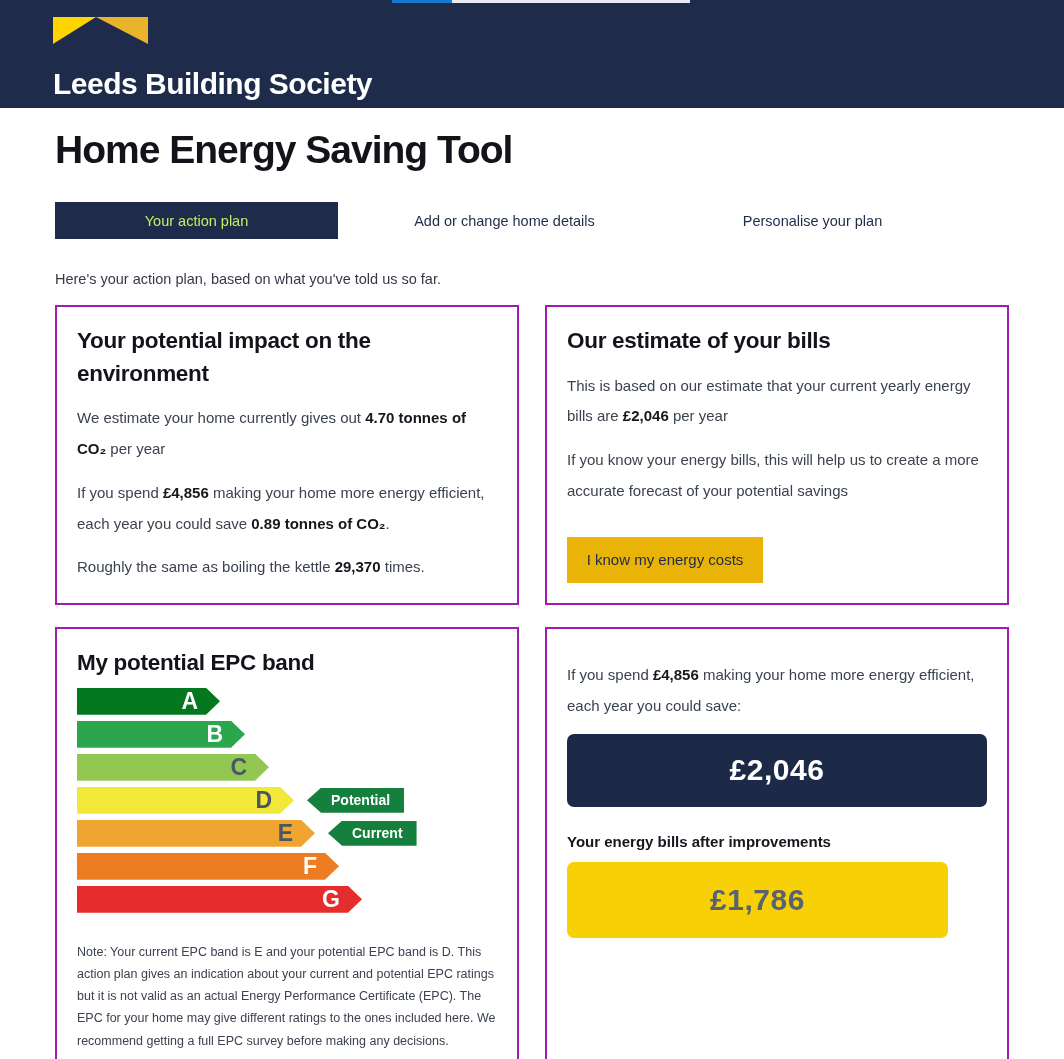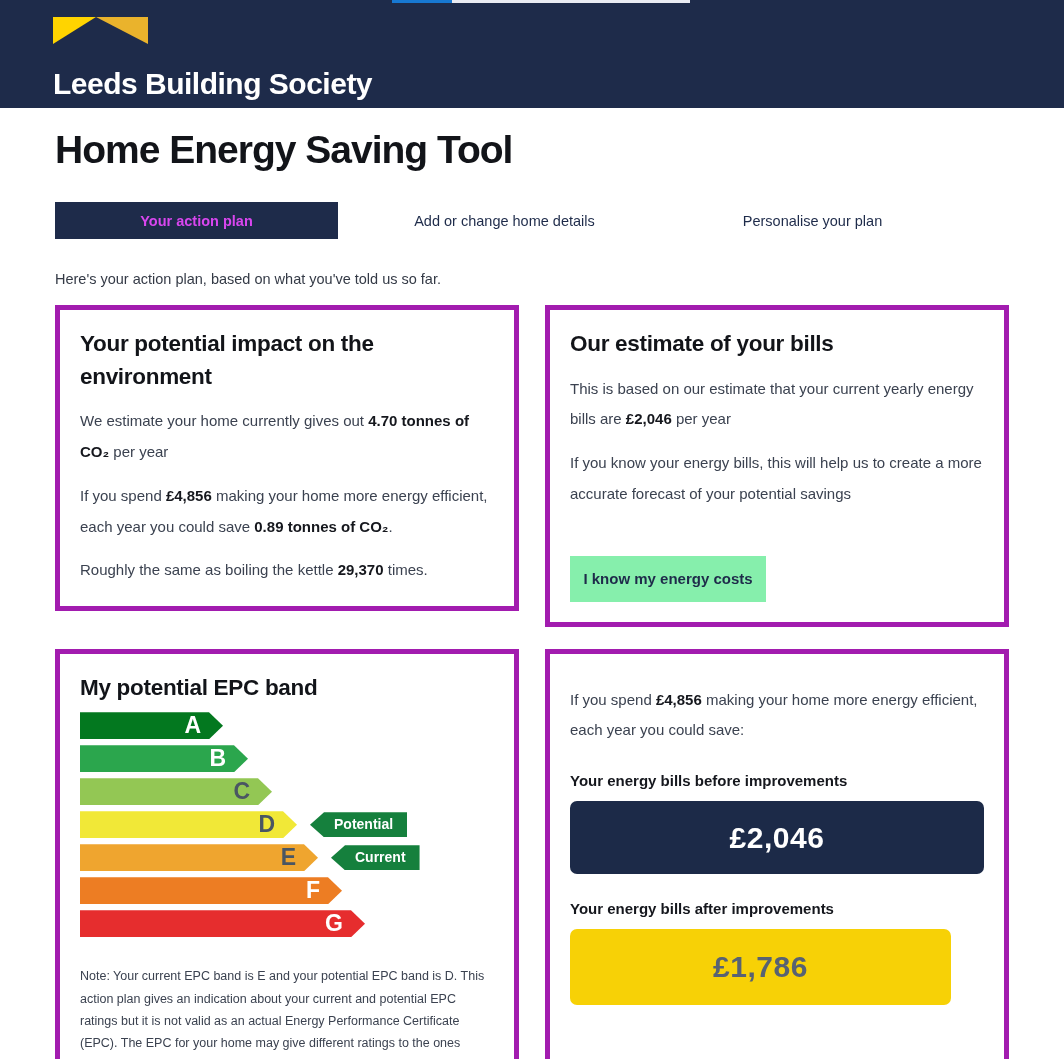--- a/index.html
+++ b/index.html
@@ -16,36 +16,36 @@
   .logo-mark { display:block; }
   .brand { color:#ffffff; font-weight:bold; font-size:30px; letter-spacing:-0.5px; margin-top:2px; }
 
   
   .main { padding:0 55px; }
   .page-title { margin-top:20px; font-size:39px; font-weight:bold; letter-spacing:-1px; color:#121419; }
 
   .tabbar { display:flex; gap:25px; margin-top:30px; }
   .tab { width:283px; height:37px; display:flex; align-items:center; justify-content:center;
     font-size:14.5px; color:#1e2b4a; cursor:pointer; }
-  .tab.active { background:#1e2b4a; color:#d946ef; font-weight:bold; }
+  .tab.active { background:#1e2b4a; color:#bef264; font-weight:normal; }
 
   .intro { margin-top:32px; font-size:14.5px; color:#343a46; }
 
   .cards { margin-top:18px; display:grid; grid-template-columns:464px 464px; gap:22px 26px; align-items:start; }
-  .card { background:#fff; border:5px solid #a21caf; padding:18px 20px 20px 20px; }
+  .card { background:#fff; border:2px solid #a21caf; padding:18px 20px 20px 20px; }
   .card h2 { font-size:22.5px; font-weight:bold; color:#121419; letter-spacing:-0.3px; line-height:1.45; }
   .card.c1, .card.c2 { min-height:258px; }
   .card.c3 { min-height:433px; }
   .card.c4 { min-height:470px; }
 
   .card p { font-size:15px; color:#3b4250; line-height:2.05; margin-top:13px; }
   .card .b { font-weight:bold; color:#15171d; }
 
-  .btn-yellow { display:block; margin-top:46px; width:196px; height:46px; border:none;
-    background:#86efac; color:#1e2b4a; font-weight:bold; font-size:15px;
+  .btn-yellow { display:block; margin-top:30px; width:196px; height:46px; border:none;
+    background:#eab308; color:#1e2b4a; font-weight:normal; font-size:15px;
     font-family:"Liberation Sans", sans-serif; cursor:pointer; }
 
   
   .epc-chart { margin-top:8px; }
   .epc-row { display:flex; align-items:center; height:27px; margin-top:6px; }
   .epc-bar { height:27px; display:flex; align-items:center; justify-content:flex-end;
     padding-right:22px; font-size:23px; font-weight:bold; color:#ffffff;
     clip-path:polygon(0 0, calc(100% - 14px) 0, 100% 50%, calc(100% - 14px) 100%, 0 100%); }
   .epc-bar.darktxt { color:#4a5663; }
   .w-a{width:143px; background:#03781f;}
@@ -136,20 +136,19 @@
         </div>
         <div class="epc-row">
           <div class="epc-bar w-g">G</div>
         </div>
       </div>
       <div class="epc-note">Note: Your current EPC band is E and your potential EPC band is D. This action plan gives an indication about your current and potential EPC ratings but it is not valid as an actual Energy Performance Certificate (EPC). The EPC for your home may give different ratings to the ones included here. We recommend getting a full EPC survey before making any decisions.</div>
     </div>
 
     <div class="card c4">
       <p><span>If you spend </span><span class="b">£4,856</span><span> making your home more energy efficient, each year you could save:</span></p>
-      <div class="bill-label">Your energy bills before improvements</div>
       <div class="bill-box before">£2,046</div>
       <div class="bill-label">Your energy bills after improvements</div>
       <div class="bill-box after">£1,786</div>
     </div>
 
   </div>
 </div>
 
 </body></html>

